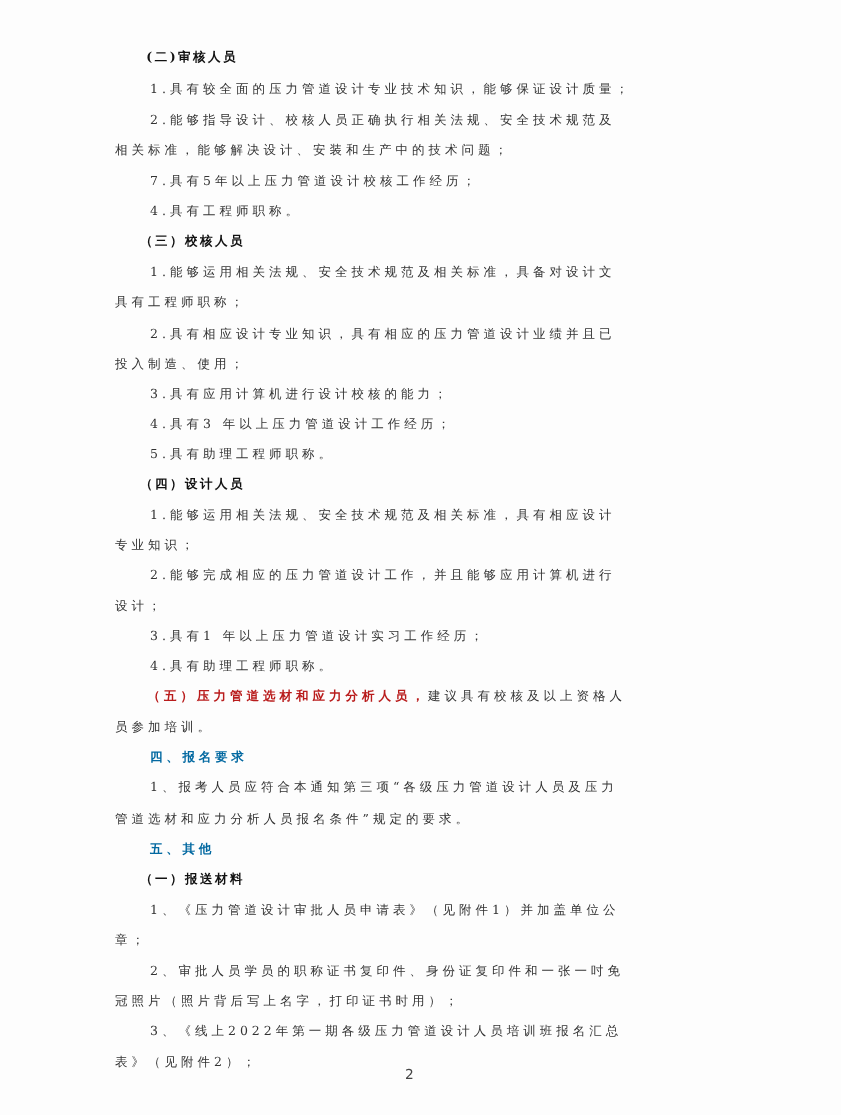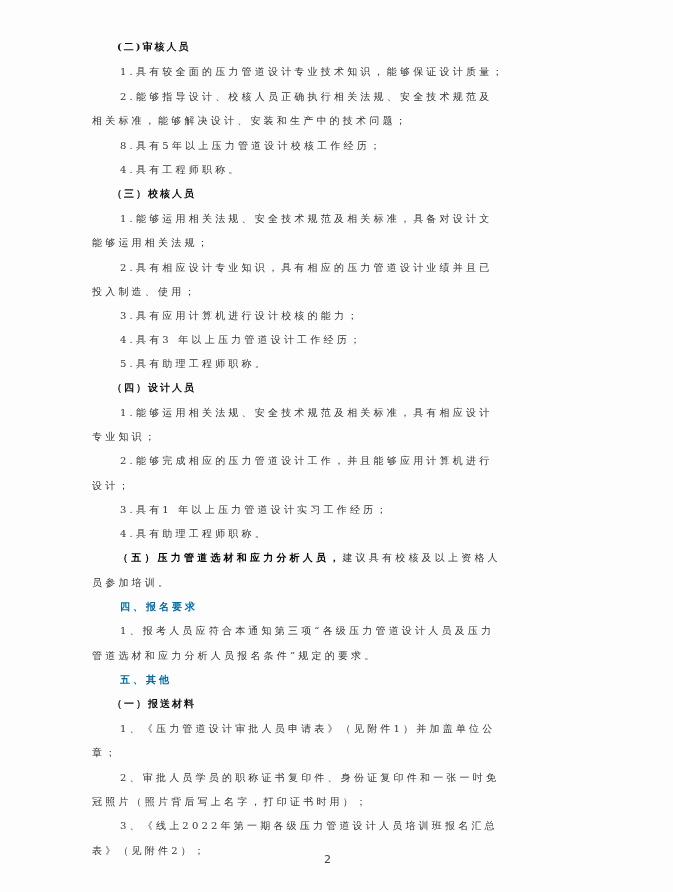--- a/index.html
+++ b/index.html
@@ -8,37 +8,37 @@
     font-family: "DejaVu Serif", "Liberation Serif", serif; color: #2a2a2a;
   }
   .page { position: absolute; left: 0; top: 0; width: 673px; height: 892px; }
   .line {
     position: absolute; left: 92px; white-space: nowrap;
     font-size: 10px; line-height: 20px; letter-spacing: 3.2px; color: #333;
   }
   .indent { left: 120px; }
   .h2 { font-weight: bold; color: #111; letter-spacing: 2px; }
   .h1 { font-weight: bold; color: #0369a1; letter-spacing: 3px; }
-  .bold { font-weight: bold; color: #000000; }
+  .bold { font-weight: bold; color: #b91c1c; }
   .pagenum { position: absolute; left: 324px; top: 853px; font-size: 11px; color: #444; font-family: "DejaVu Sans", sans-serif; }
 </style>
 </head>
 <body>
 
 <div class="page">
   <div class="line h2" style="left:117px;top:37px;">(二)审核人员</div>
   <div class="line indent" style="top:62px;">1.具有较全面的压力管道设计专业技术知识，能够保证设计质量；</div>
   <div class="line indent" style="top:87px;">2.能够指导设计、校核人员正确执行相关法规、安全技术规范及</div>
   <div class="line" style="top:111px;">相关标准，能够解决设计、安装和生产中的技术问题；</div>
-  <div class="line indent" style="top:136px;">8.具有5年以上压力管道设计校核工作经历；</div>
+  <div class="line indent" style="top:136px;">7.具有5年以上压力管道设计校核工作经历；</div>
   <div class="line indent" style="top:160px;">4.具有工程师职称。</div>
 
   <div class="line h2" style="left:112px;top:184px;">（三）校核人员</div>
   <div class="line indent" style="top:209px;">1.能够运用相关法规、安全技术规范及相关标准，具备对设计文</div>
-  <div class="line" style="top:233px;">能够运用相关法规；</div>
+  <div class="line" style="top:233px;">具有工程师职称；</div>
   <div class="line indent" style="top:258px;">2.具有相应设计专业知识，具有相应的压力管道设计业绩并且已</div>
   <div class="line" style="top:282px;">投入制造、使用；</div>
   <div class="line indent" style="top:306px;">3.具有应用计算机进行设计校核的能力；</div>
   <div class="line indent" style="top:330px;">4.具有3 年以上压力管道设计工作经历；</div>
   <div class="line indent" style="top:354px;">5.具有助理工程师职称。</div>
 
   <div class="line h2" style="left:112px;top:378px;">（四）设计人员</div>
   <div class="line indent" style="top:403px;">1.能够运用相关法规、安全技术规范及相关标准，具有相应设计</div>
   <div class="line" style="top:427px;">专业知识；</div>
   <div class="line indent" style="top:451px;">2.能够完成相应的压力管道设计工作，并且能够应用计算机进行</div>

